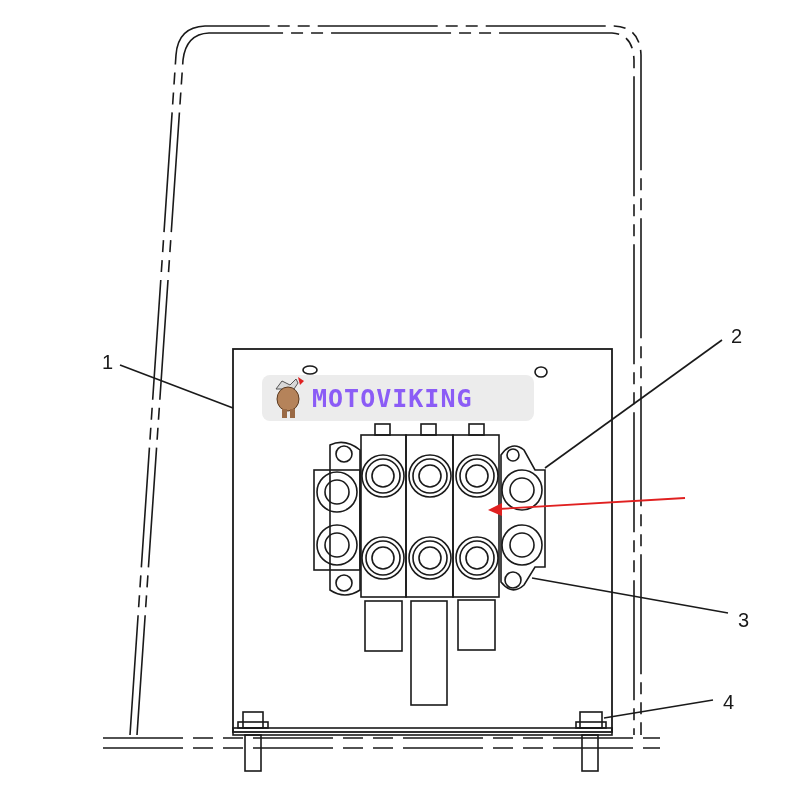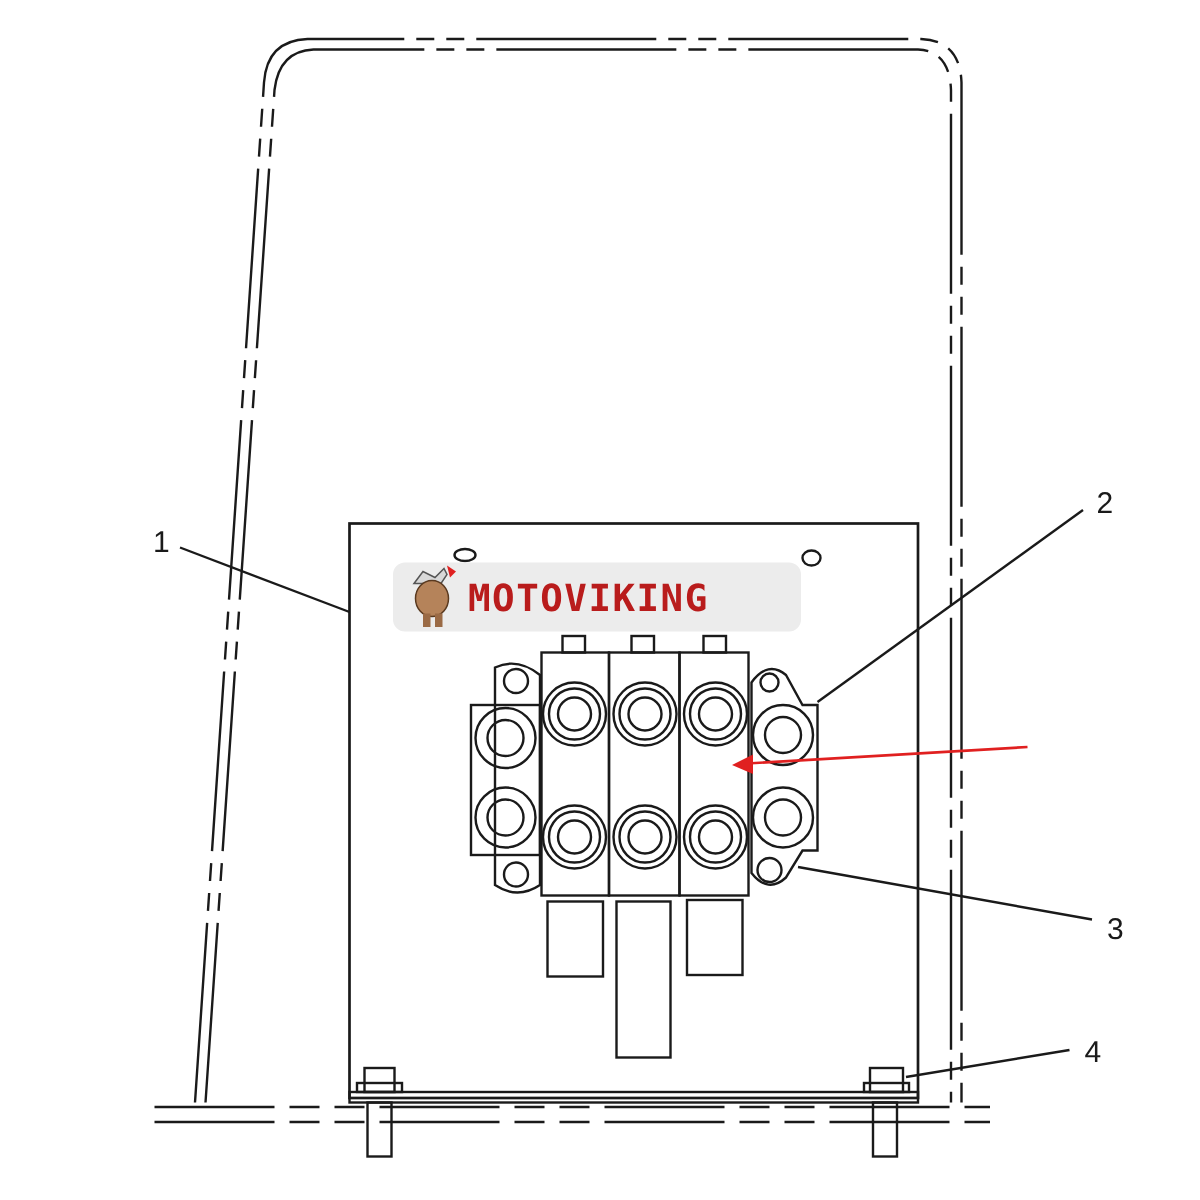--- a/index.html
+++ b/index.html
@@ -1,21 +1,21 @@
 <!DOCTYPE html>
 <html><head>
 <meta charset="utf-8">
 <style>
   html, body { margin: 0; padding: 0; background: #ffffff; }
   #stage { position: relative; width: 800px; height: 800px; background: #ffffff; overflow: hidden; }
   svg { position: absolute; left: 0; top: 0; }
   .callout { position: absolute; font-family: "Liberation Sans", sans-serif; font-size: 20px; color: #1a1a1a; line-height: 1; }
   .logo { position: absolute; left: 262px; top: 375px; width: 272px; height: 46px; background: #ececec; border-radius: 8px; display: flex; align-items: center; }
   .logo-mascot { width: 42px; height: 46px; position: relative; margin-left: 6px; }
-  .logo-text { font-family: "DejaVu Sans Mono", monospace; font-weight: bold; font-size: 25px; color: #b91c1c; letter-spacing: 1px; margin-left: 2px; }
+  .logo-text { font-family: "DejaVu Sans Mono", monospace; font-weight: bold; font-size: 25px; color: #8b5cf6; letter-spacing: 1px; margin-left: 2px; }
 </style>
 </head>
 <body>
 
 <div id="stage">
   <svg width="800" height="800" viewBox="0 0 800 800">
     <g fill="none" stroke="#1a1a1a" stroke-width="1.6">
 
       <g stroke-dasharray="120 8 12 8 12 8">
         <path d="M130 735 L176 55 Q178 27 205 26 L614 26 Q640 27 641 55 L641 735"></path>

